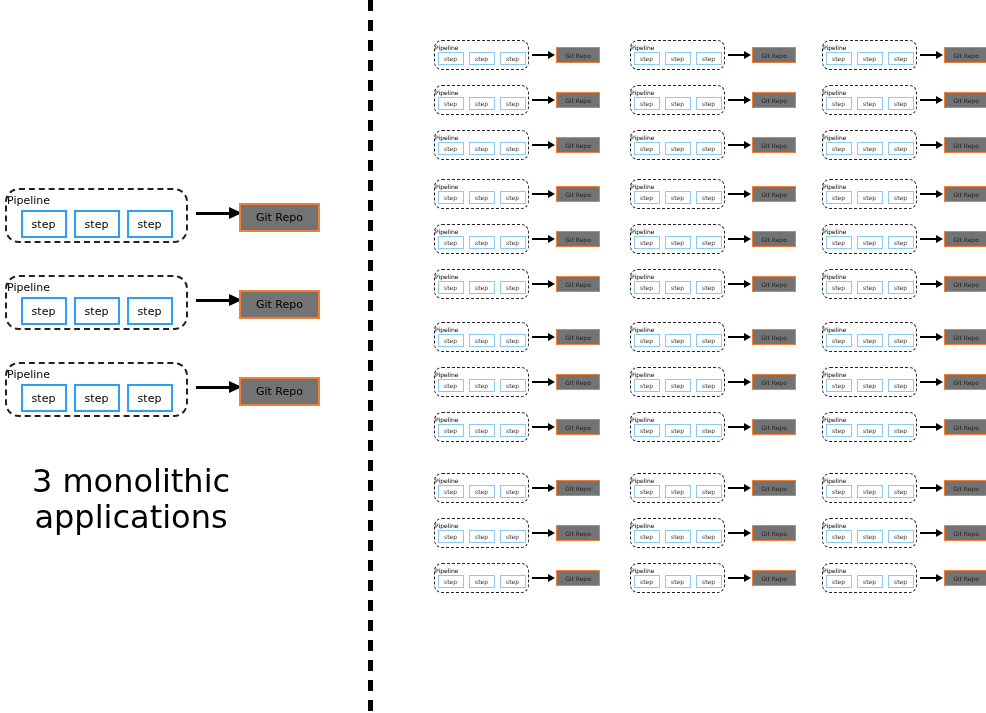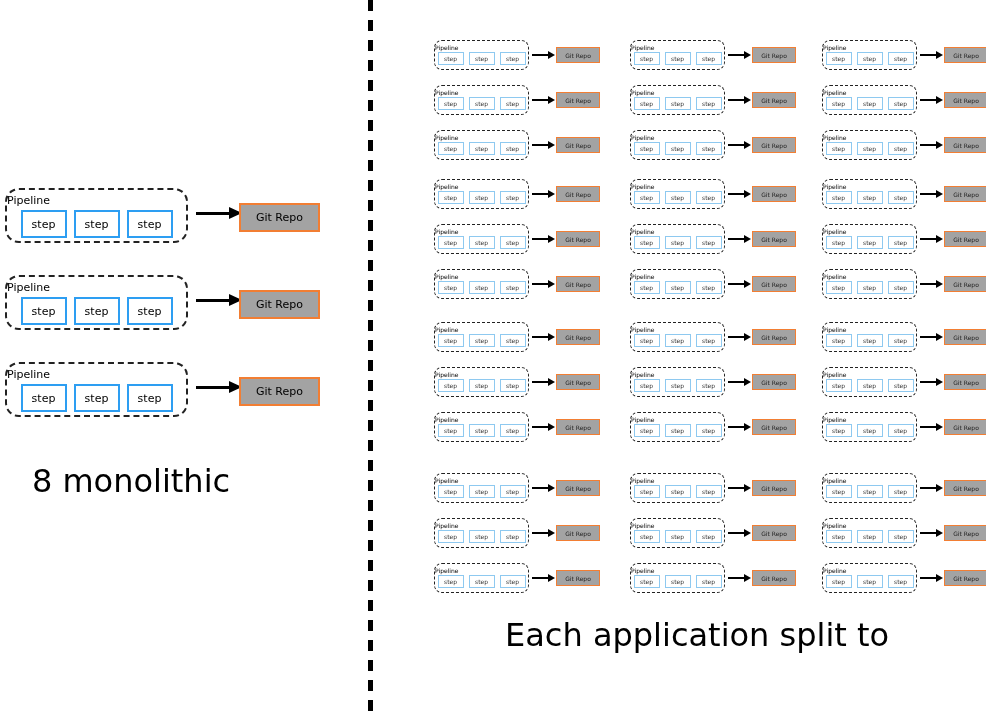--- a/index.html
+++ b/index.html
@@ -16,21 +16,21 @@
   }
 
   
   .prow { position: absolute; }
   .prow .pipeline { position: absolute; left: 0; top: 0; border-style: dashed; border-color: #222; background: #fff; }
   .ptitle { text-align: left; white-space: nowrap; }
   .steps { display: flex; justify-content: center; }
   .step { display: flex; align-items: center; justify-content: center; background: #fff; white-space: nowrap; }
   .shaft { position: absolute; background: var(--ink); }
   .head { position: absolute; width: 0; height: 0; border-style: solid; border-color: transparent transparent transparent var(--ink); }
-  .repo { position: absolute; border-style: solid; border-color: var(--orange); background: #a3a3a3;
+  .repo { position: absolute; border-style: solid; border-color: var(--orange); background: #737373;
           display: flex; align-items: center; justify-content: center; white-space: nowrap; }
 
   
   .prow.big { width: 320px; height: 55px; }
   .prow.big .pipeline { width: 183px; height: 55px; border-width: 2px; border-radius: 14px; }
   .prow.big .ptitle { font-size: 11px; line-height: 13px; padding-top: 4px; }
   .prow.big .steps { margin-top: 3px; gap: 7px; }
   .prow.big .step { width: 46px; height: 28px; border: 2px solid var(--step-blue); font-size: 11px; }
   .prow.big .shaft { left: 191px; top: 24px; width: 33px; height: 3px; }
   .prow.big .head  { left: 224px; top: 19px; border-width: 6.5px 0 6.5px 13px; }
@@ -56,29 +56,29 @@
     text-align: left; font-size: 32px; line-height: 40px;
   }
 </style>
 </head>
 <body>
 
 <div class="canvas">
 
   <section id="left-panel">
     <div class="left-caption">
-      <div>8 monolithic</div>
+      <div>3 monolithic</div>
+      <div>applications</div>
     </div>
   </section>
 
   <div class="divider"></div>
 
   <section id="right-panel">
     <div class="right-caption">
-      <div>Each application split to</div>
     </div>
   </section>
 
 <div class="prow big" style="left: 5px; top: 188px;">
     <div class="pipeline">
       <div class="ptitle">Pipeline</div>
       <div class="steps">
         <div class="step">step</div>
         <div class="step">step</div>
         <div class="step">step</div>

